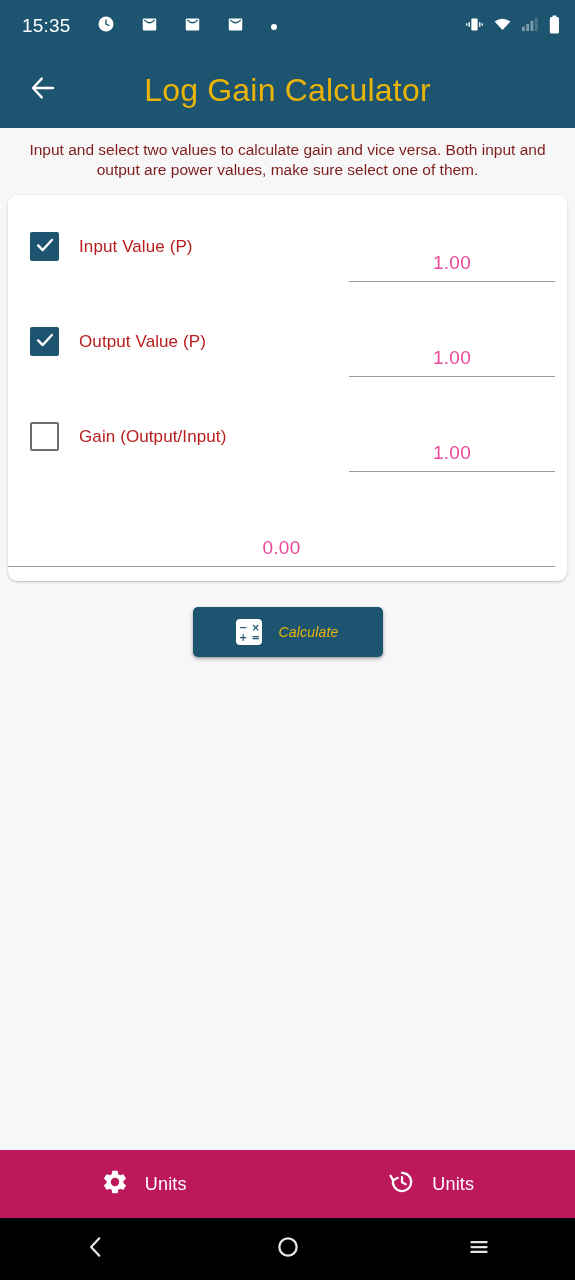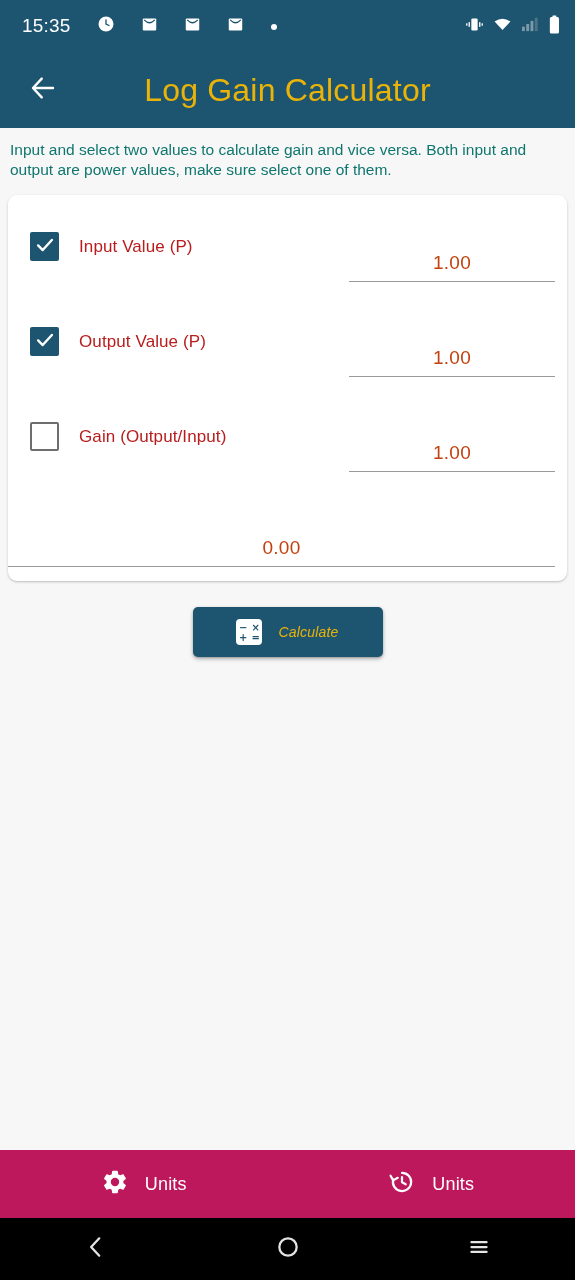--- a/index.html
+++ b/index.html
@@ -69,22 +69,22 @@
     font-weight: 400;
     letter-spacing: 0.2px;
     pointer-events: none;
   }
 
   
   .description {
     padding: 12px 10px 10px 10px;
     font-size: 15.5px;
     line-height: 1.26;
-    color: #0f766e;
-    text-align: left;
+    color: #7f1d1d;
+    text-align: center;
   }
 
   
   .card {
     margin: 6px 8px 0 8px;
     background: #ffffff;
     border-radius: 9px;
     box-shadow: 0 1px 3px rgba(0,0,0,0.17), 0 1px 1px rgba(0,0,0,0.08);
     overflow: hidden;
     padding: 4px 0 2px 0;
@@ -140,21 +140,21 @@
     padding-bottom: 12px;
   }
   .field {
     border-bottom: 1.6px solid #9a9a9a;
     padding-bottom: 7px;
     text-align: center;
     cursor: text;
   }
   .field-value {
     font-size: 19px;
-    color: #c2410c;
+    color: #ec4899;
     letter-spacing: 0.3px;
   }
 
   
   .calc-wrap {
     display: flex;
     justify-content: center;
     margin-top: 26px;
   }
   .calc-btn {

